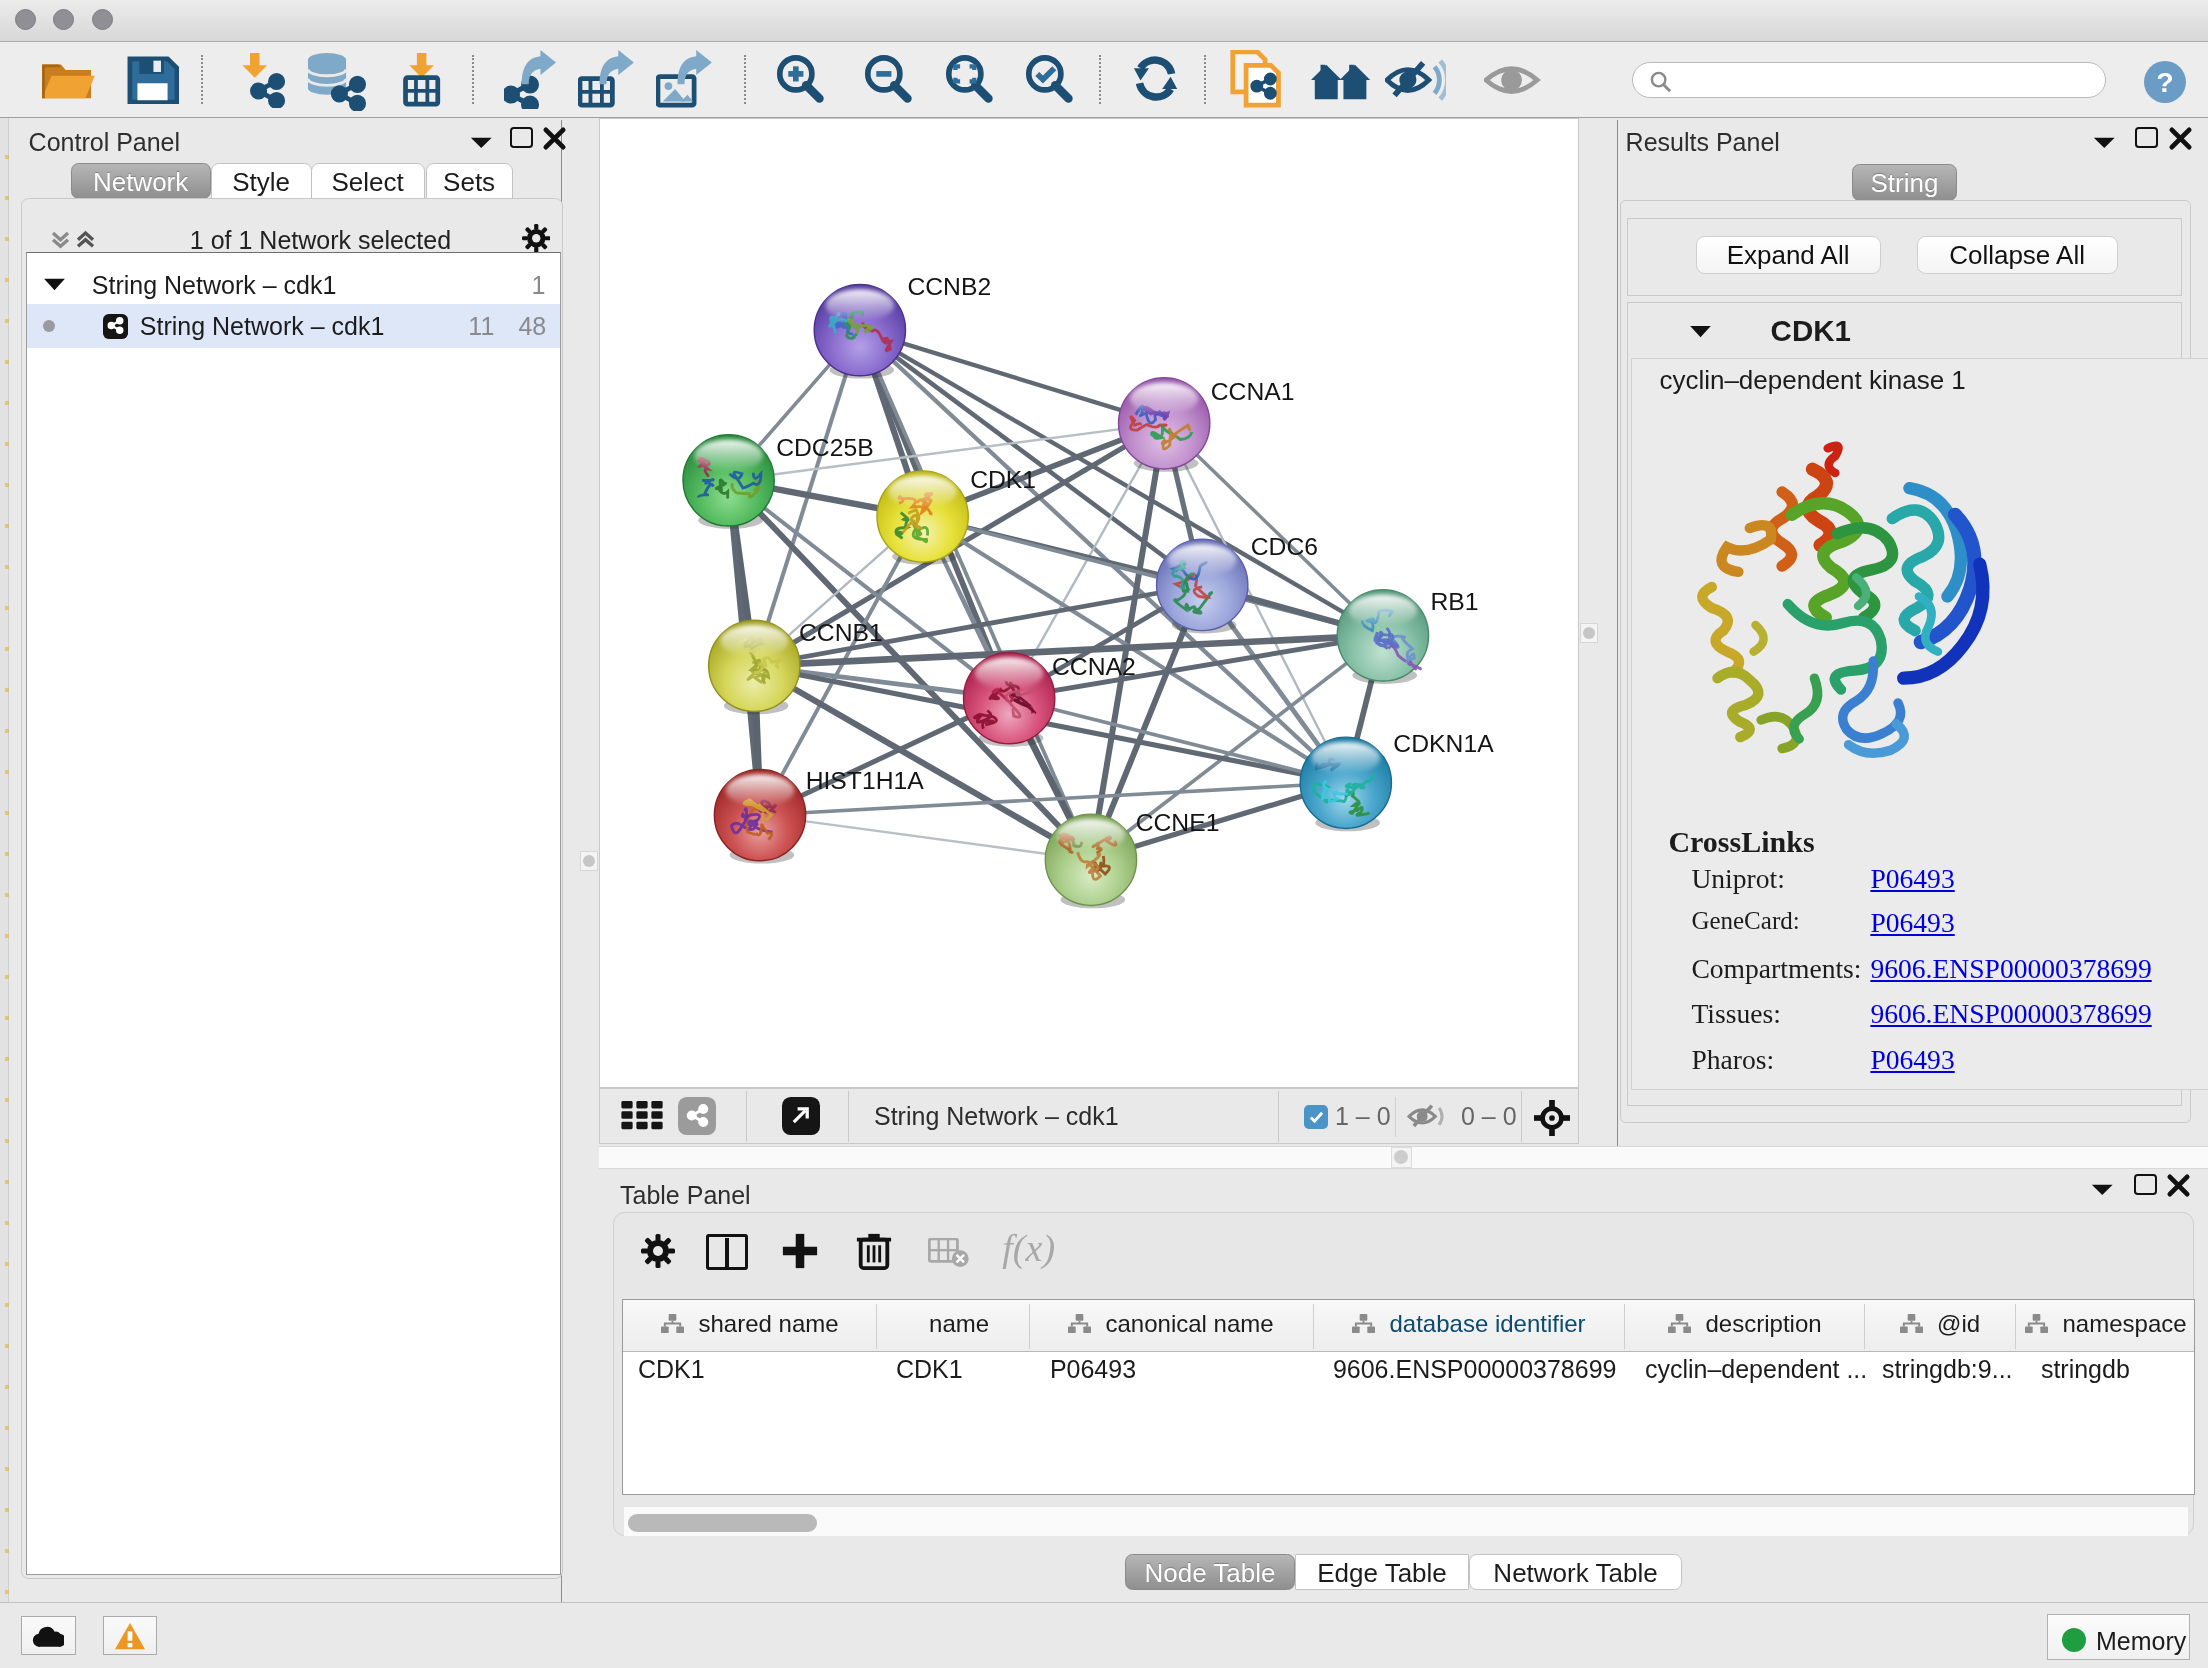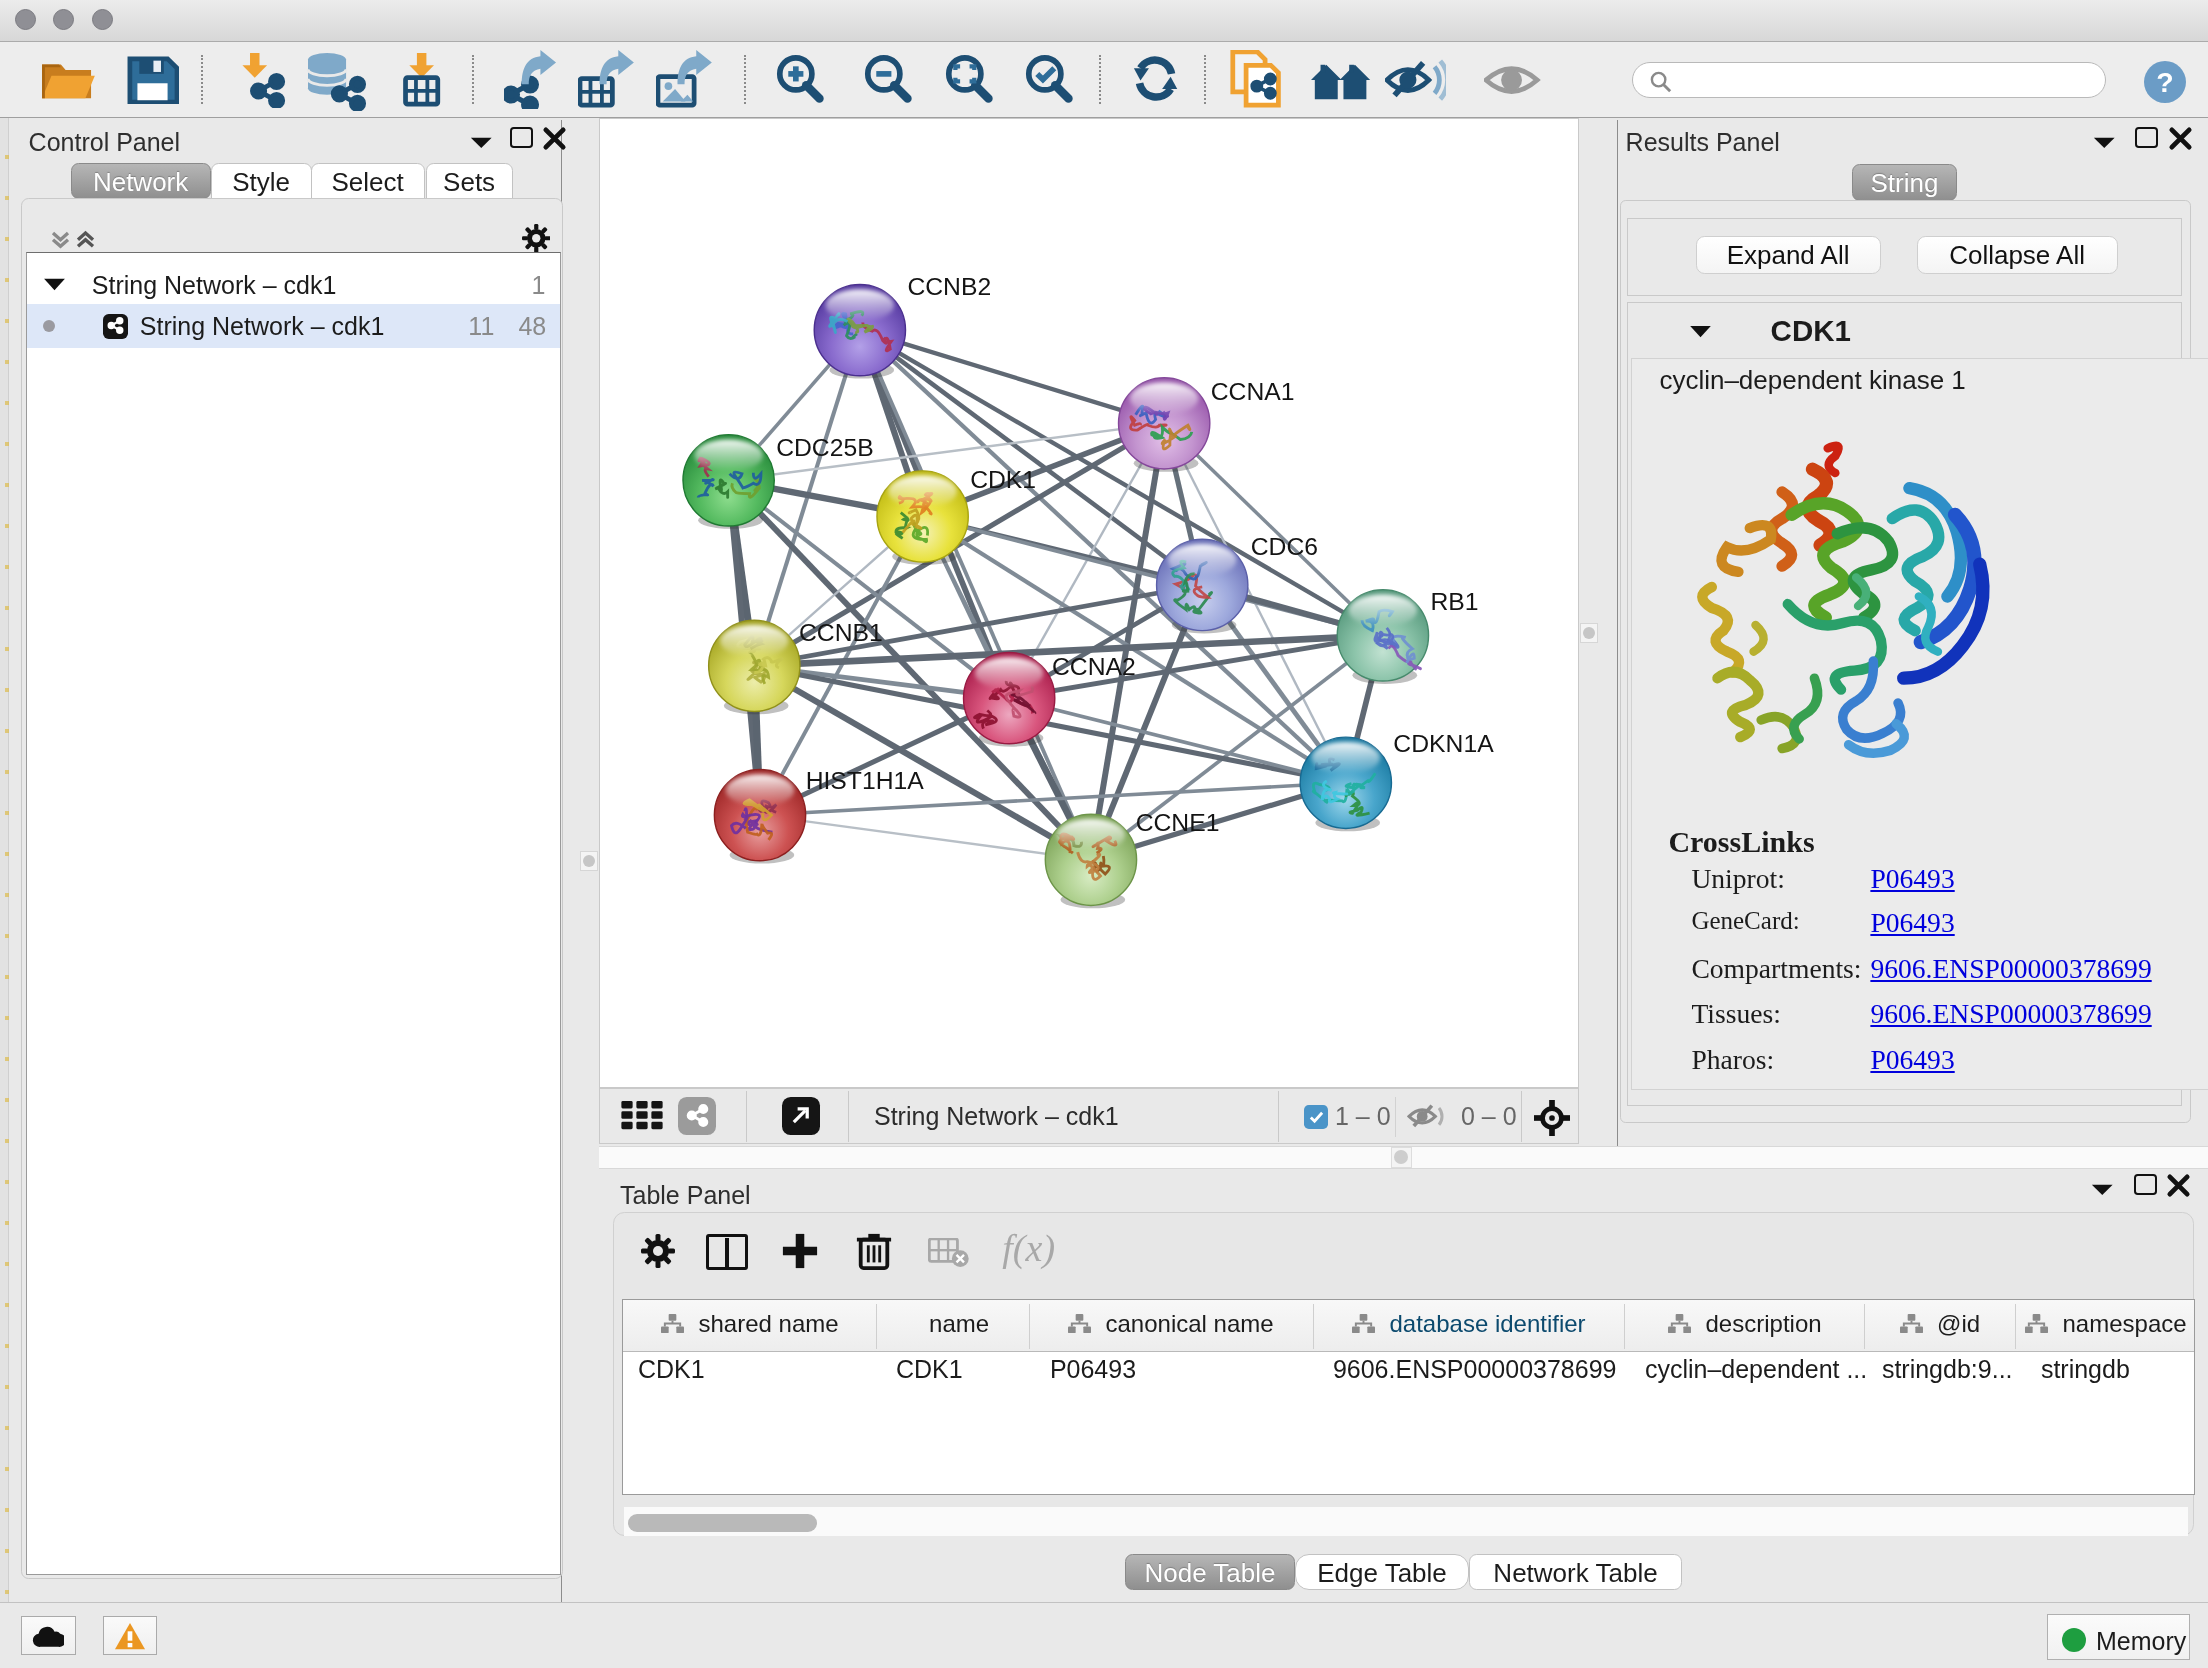--- a/index.html
+++ b/index.html
@@ -212,20 +212,21 @@
       <svg class="abs" style="left:17px;top:28.5px" width="68" height="25" viewBox="0 0 56 30">
         <g fill="none" stroke="#8a8a8a" stroke-width="4">
           <polyline points="4,6 13,14 22,6"></polyline>
           <polyline points="4,14 13,22 22,14"></polyline>
           <g stroke="#555">
             <polyline points="34,14 43,6 52,14"></polyline>
             <polyline points="34,22 43,14 52,22"></polyline>
           </g>
         </g>
       </svg>
+      <div class="abs" style="left:28.5px;top:27px;width:100%;text-align:center;font-size:25px;color:#222">1 of 1 Network selected</div>
       <svg class="abs" style="left:500px;top:25px" width="28.5" height="28.5" viewBox="0 0 34 34">
         <g fill="#111">
           <circle cx="17" cy="17" r="11"></circle>
           <g id="t">
             <rect x="14.5" y="0" width="5" height="7" rx="1.5"></rect>
           </g>
           <use href="#t" transform="rotate(45 17 17)"></use>
           <use href="#t" transform="rotate(90 17 17)"></use>
           <use href="#t" transform="rotate(135 17 17)"></use>
           <use href="#t" transform="rotate(180 17 17)"></use>
@@ -768,21 +769,21 @@
         <div class="abs" style="left:427px;top:55px;font-size:25px;white-space:nowrap">P06493</div>
         <div class="abs" style="left:710px;top:55px;font-size:25px;white-space:nowrap">9606.ENSP00000378699</div>
         <div class="abs" style="left:1022px;top:55px;font-size:25px;white-space:nowrap">cyclin–dependent ...</div>
         <div class="abs" style="left:1259px;top:55px;font-size:25px;white-space:nowrap">stringdb:9...</div>
         <div class="abs" style="left:1418px;top:55px;font-size:25px;white-space:nowrap">stringdb</div>
         <div class="abs" style="left:1px;top:207px;width:1564px;height:28.5px;background:#fafafa"></div>
         <div class="abs" style="left:4.8px;top:214px;width:189px;height:18px;background:#b9b9b9;border-radius:9.5px"></div>
       </div>
     </div>
     <div class="tab seltab" style="left:526px;top:385px;width:170px;height:36px;line-height:36px;border-radius:7.6px">Node Table</div>
-    <div class="tab" style="left:696px;top:385px;width:174px;height:36px;line-height:36px;border-radius:14px">Edge Table</div>
+    <div class="tab" style="left:696px;top:385px;width:174px;height:36px;line-height:36px;border-radius:1px">Edge Table</div>
     <div class="tab" style="left:870px;top:385px;width:213px;height:36px;line-height:36px;border-radius:7.6px">Network Table</div>
   </div>
 <div class="abs" style="left:0;top:1602px;width:2208px;height:67px;background:#e9e9e9;border-top:1.9px solid #c2c2c2">
     <div class="abs" style="left:21px;top:13.3px;width:55px;height:39px;background:linear-gradient(#fafafa,#efefef);border:1.9px solid #aaa"></div>
     <svg class="abs" style="left:32px;top:21px" width="32" height="25" viewBox="0 0 34 26">
       <path fill="#111" d="M 9,24 a 7,7 0 0 1 -2,-14 a 9,9 0 0 1 17,-2 a 6,6 0 0 1 6,2 a 7,7 0 0 1 -2,14 z"></path>
     </svg>
     <div class="abs" style="left:103px;top:13.3px;width:54px;height:39px;background:linear-gradient(#fafafa,#efefef);border:1.9px solid #aaa"></div>
     <svg class="abs" style="left:113px;top:18px" width="34" height="30" viewBox="0 0 36 32">
       <path d="M 18,2 L 34,30 L 2,30 Z" fill="#eb9722"></path>

